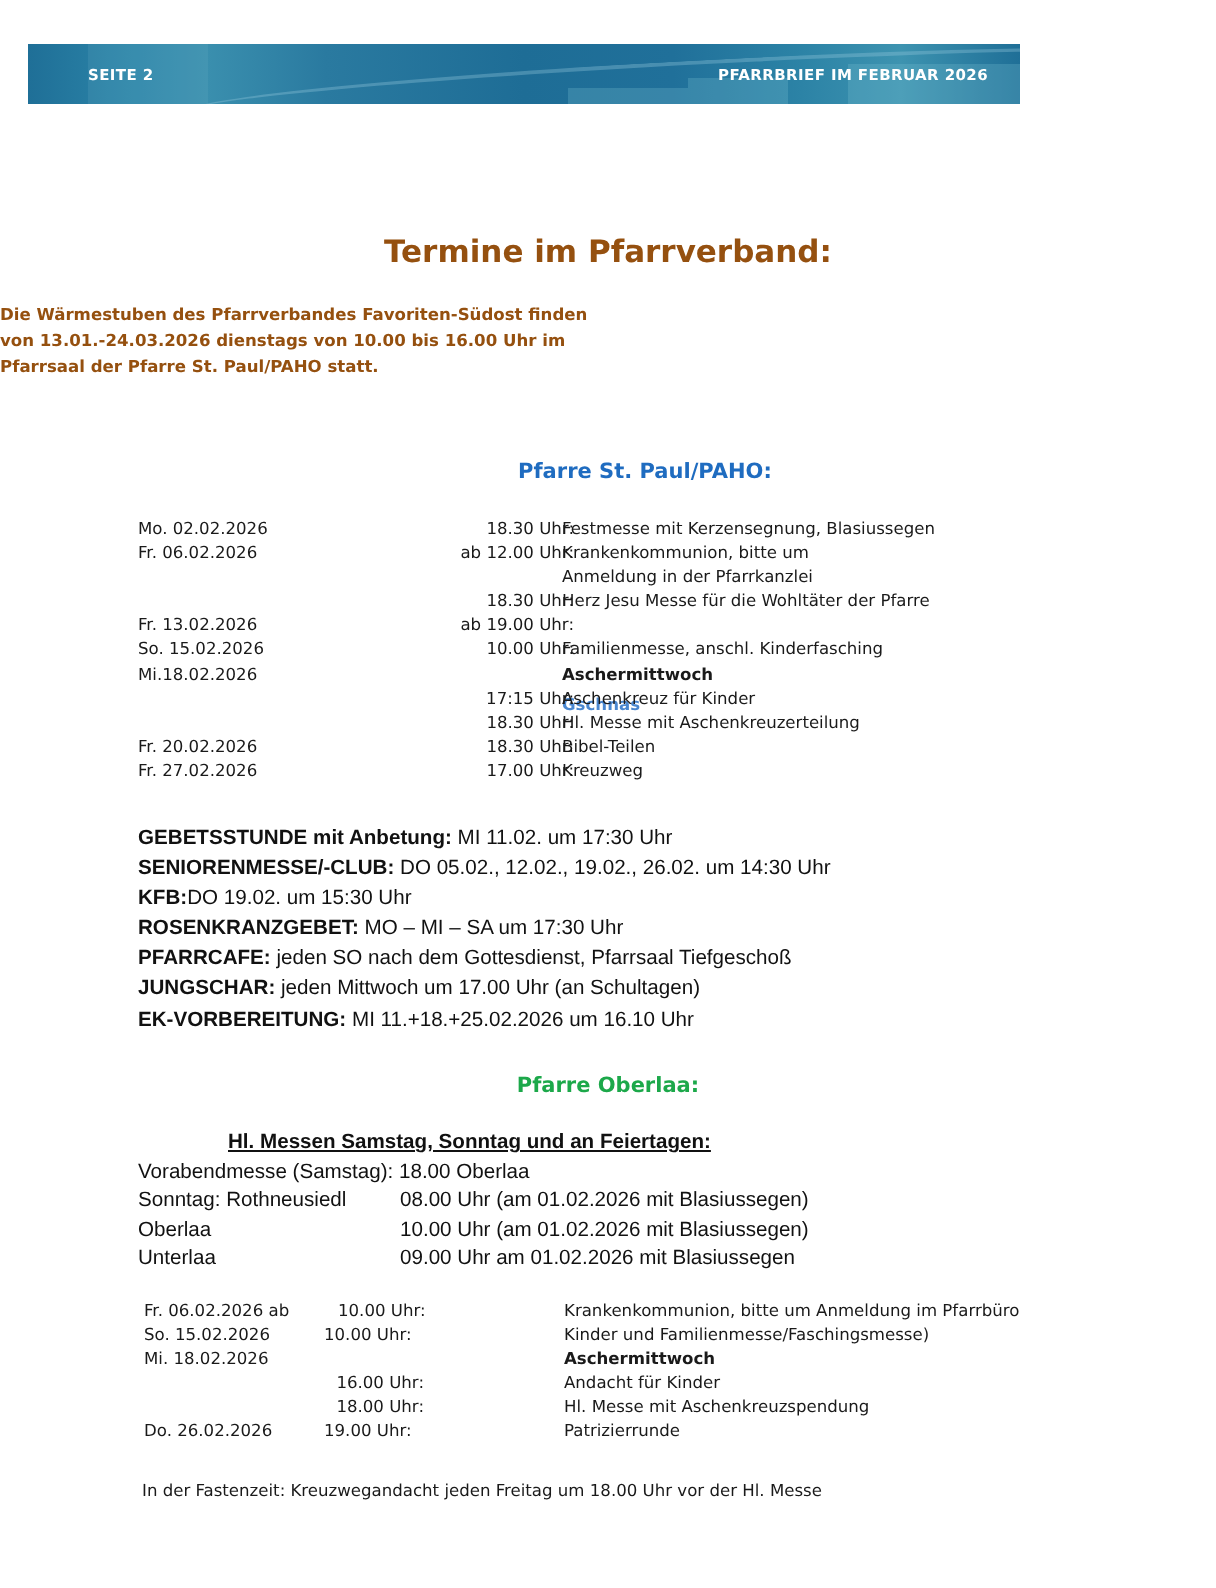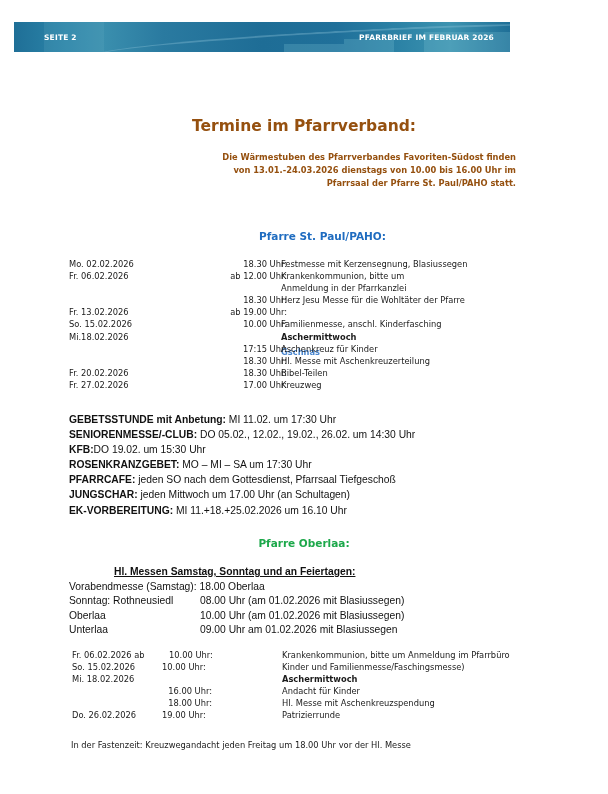--- a/index.html
+++ b/index.html
@@ -27,21 +27,21 @@
       font-size: 7.5px; letter-spacing: 0.2px; font-family: "DejaVu Sans", sans-serif;
     }
     .header-left { left: 30px; }
     .header-right { right: 16px; }
 
     .title {
       position: absolute; left: 0; width: 608px; top: 117px; text-align: center;
       color: #95500f; font-size: 15.5px; font-weight: bold;
     }
     .intro {
-      position: absolute; left: 0; width: 516px; top: 151px; text-align: right;
+      position: absolute; left: 0; width: 516px; top: 151px; text-align: left;
       color: #95500f; font-size: 8.3px; font-weight: bold; line-height: 13px;
     }
     .section-heading {
       position: absolute; left: 0; width: 608px; text-align: center;
       font-size: 10.5px; font-weight: bold;
     }
     .h-paul { top: 230px; color: #1f6cc0; padding-left: 37px; }
     .h-oberlaa { top: 537px; color: #1ca84a; }
 
     .sched { position: absolute; font-size: 8.3px; line-height: 12.1px; color: #1a1a1a; }

